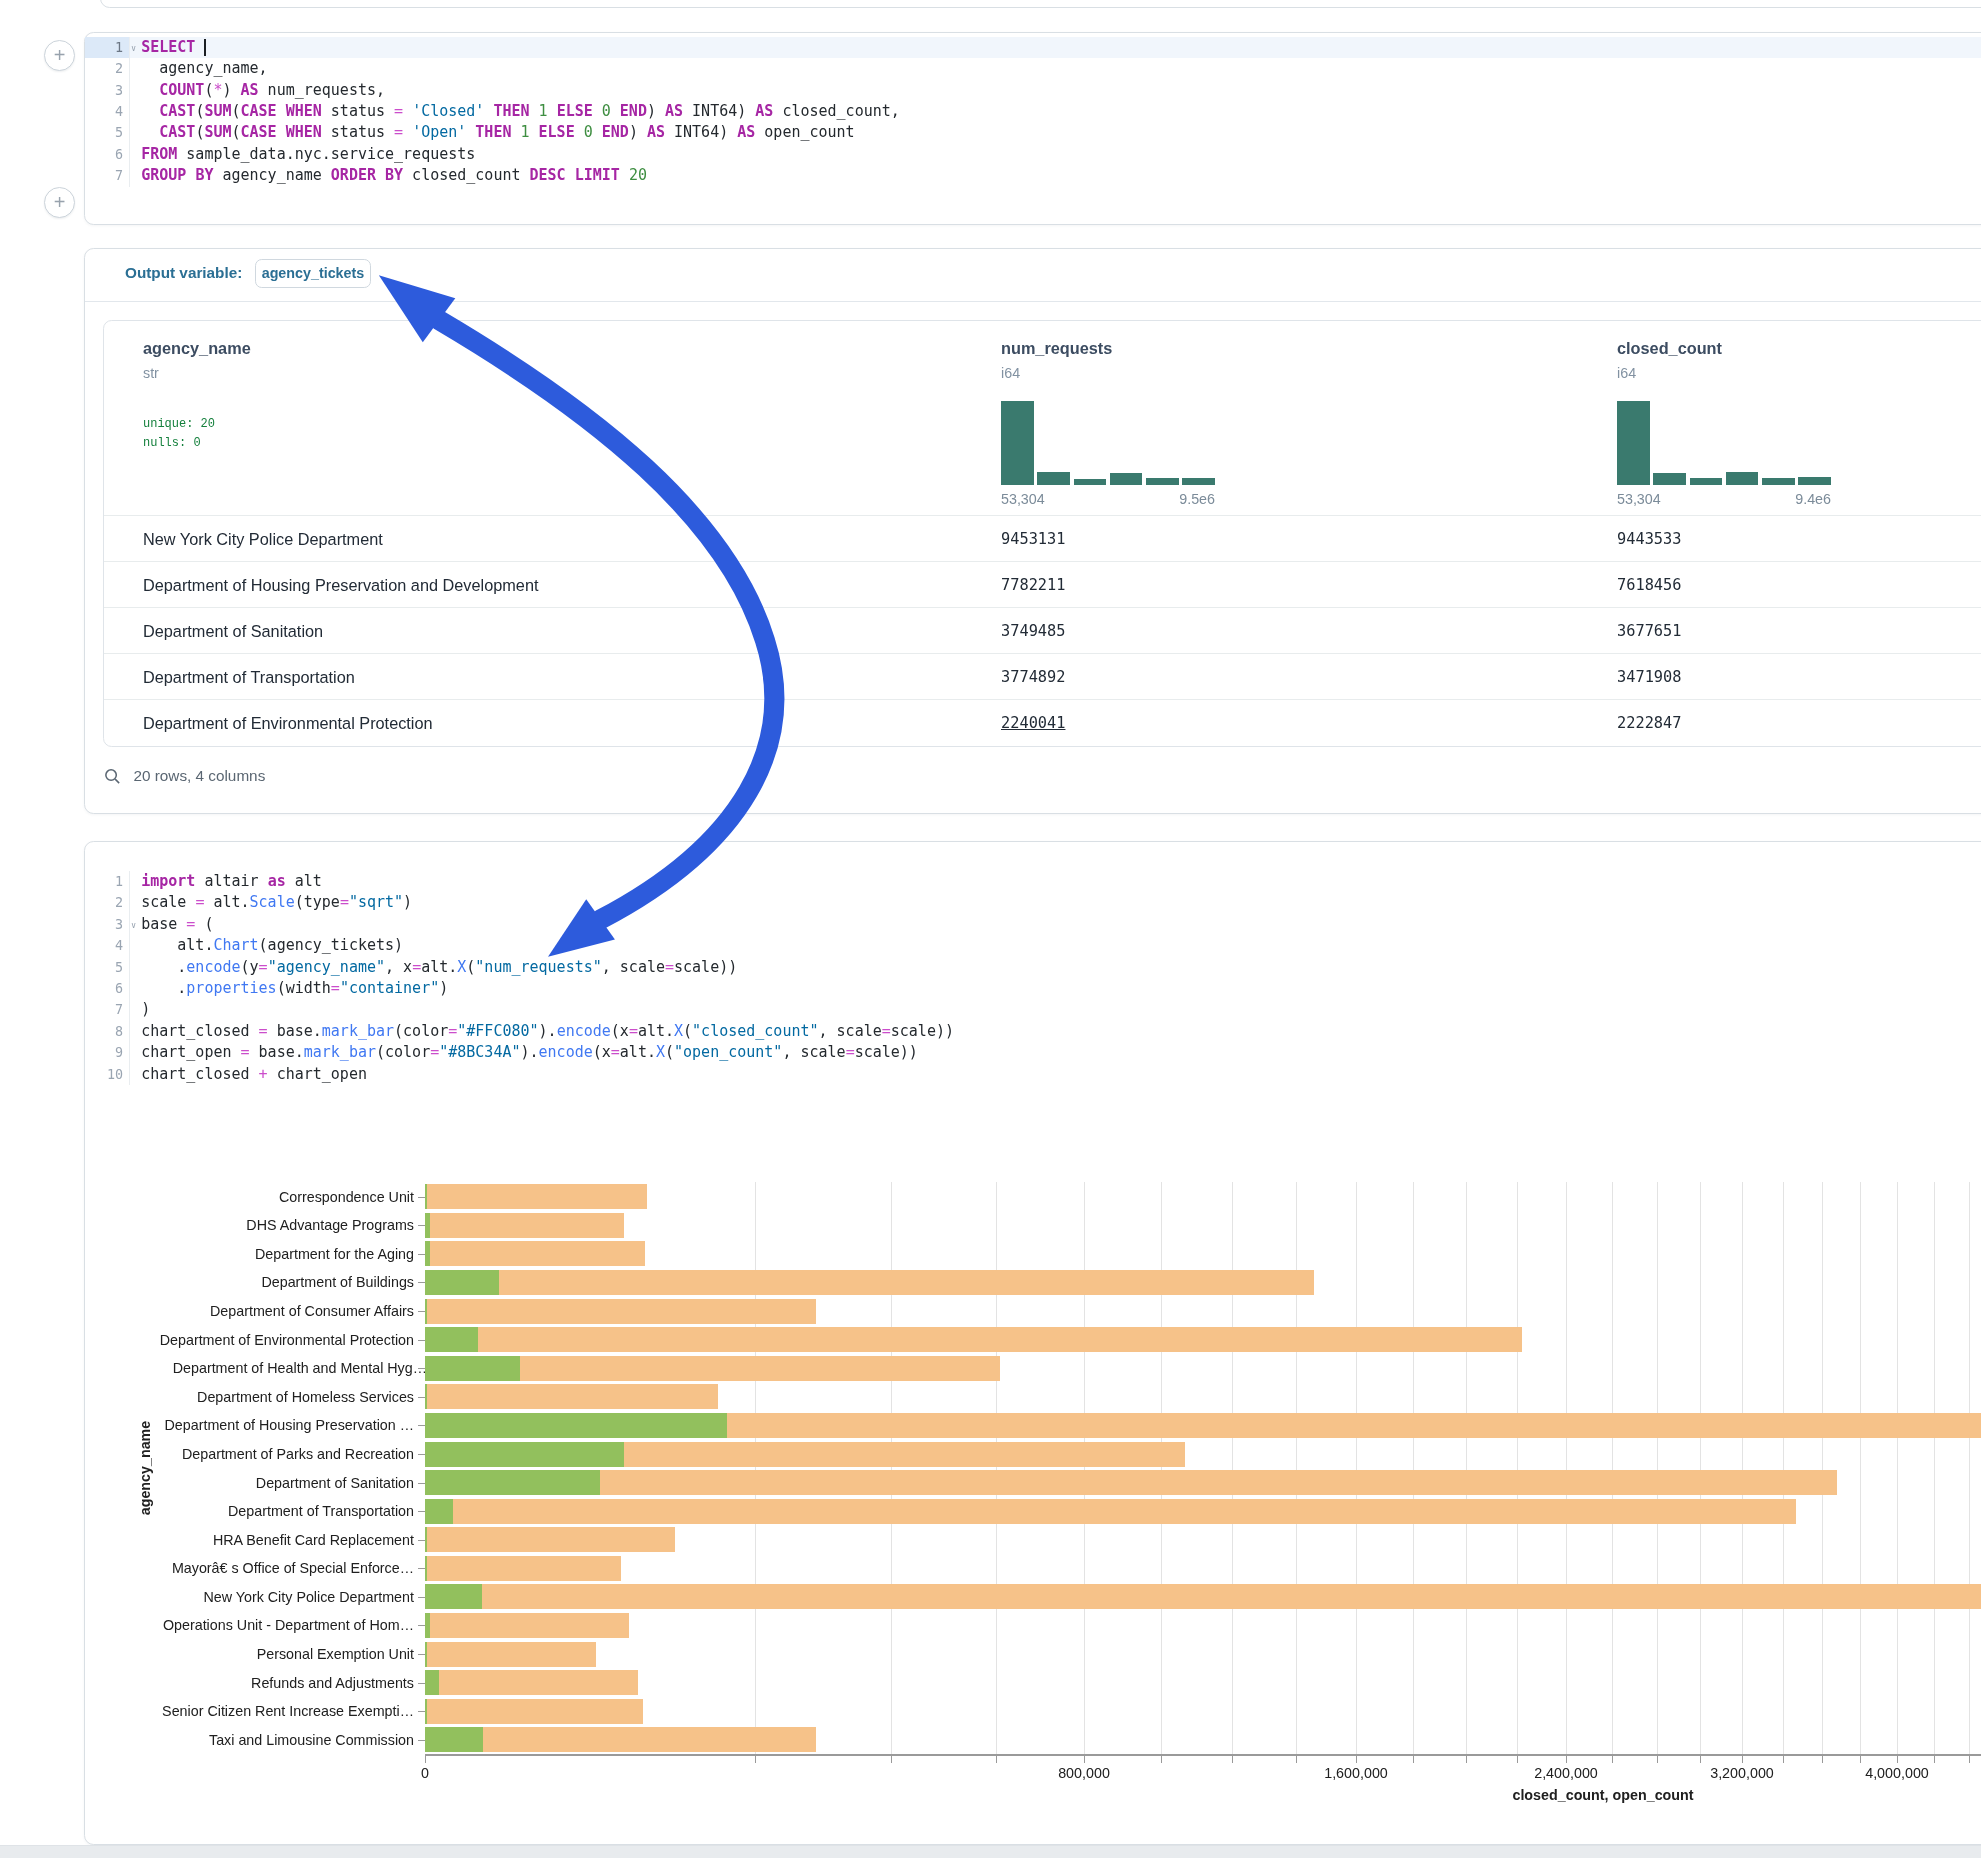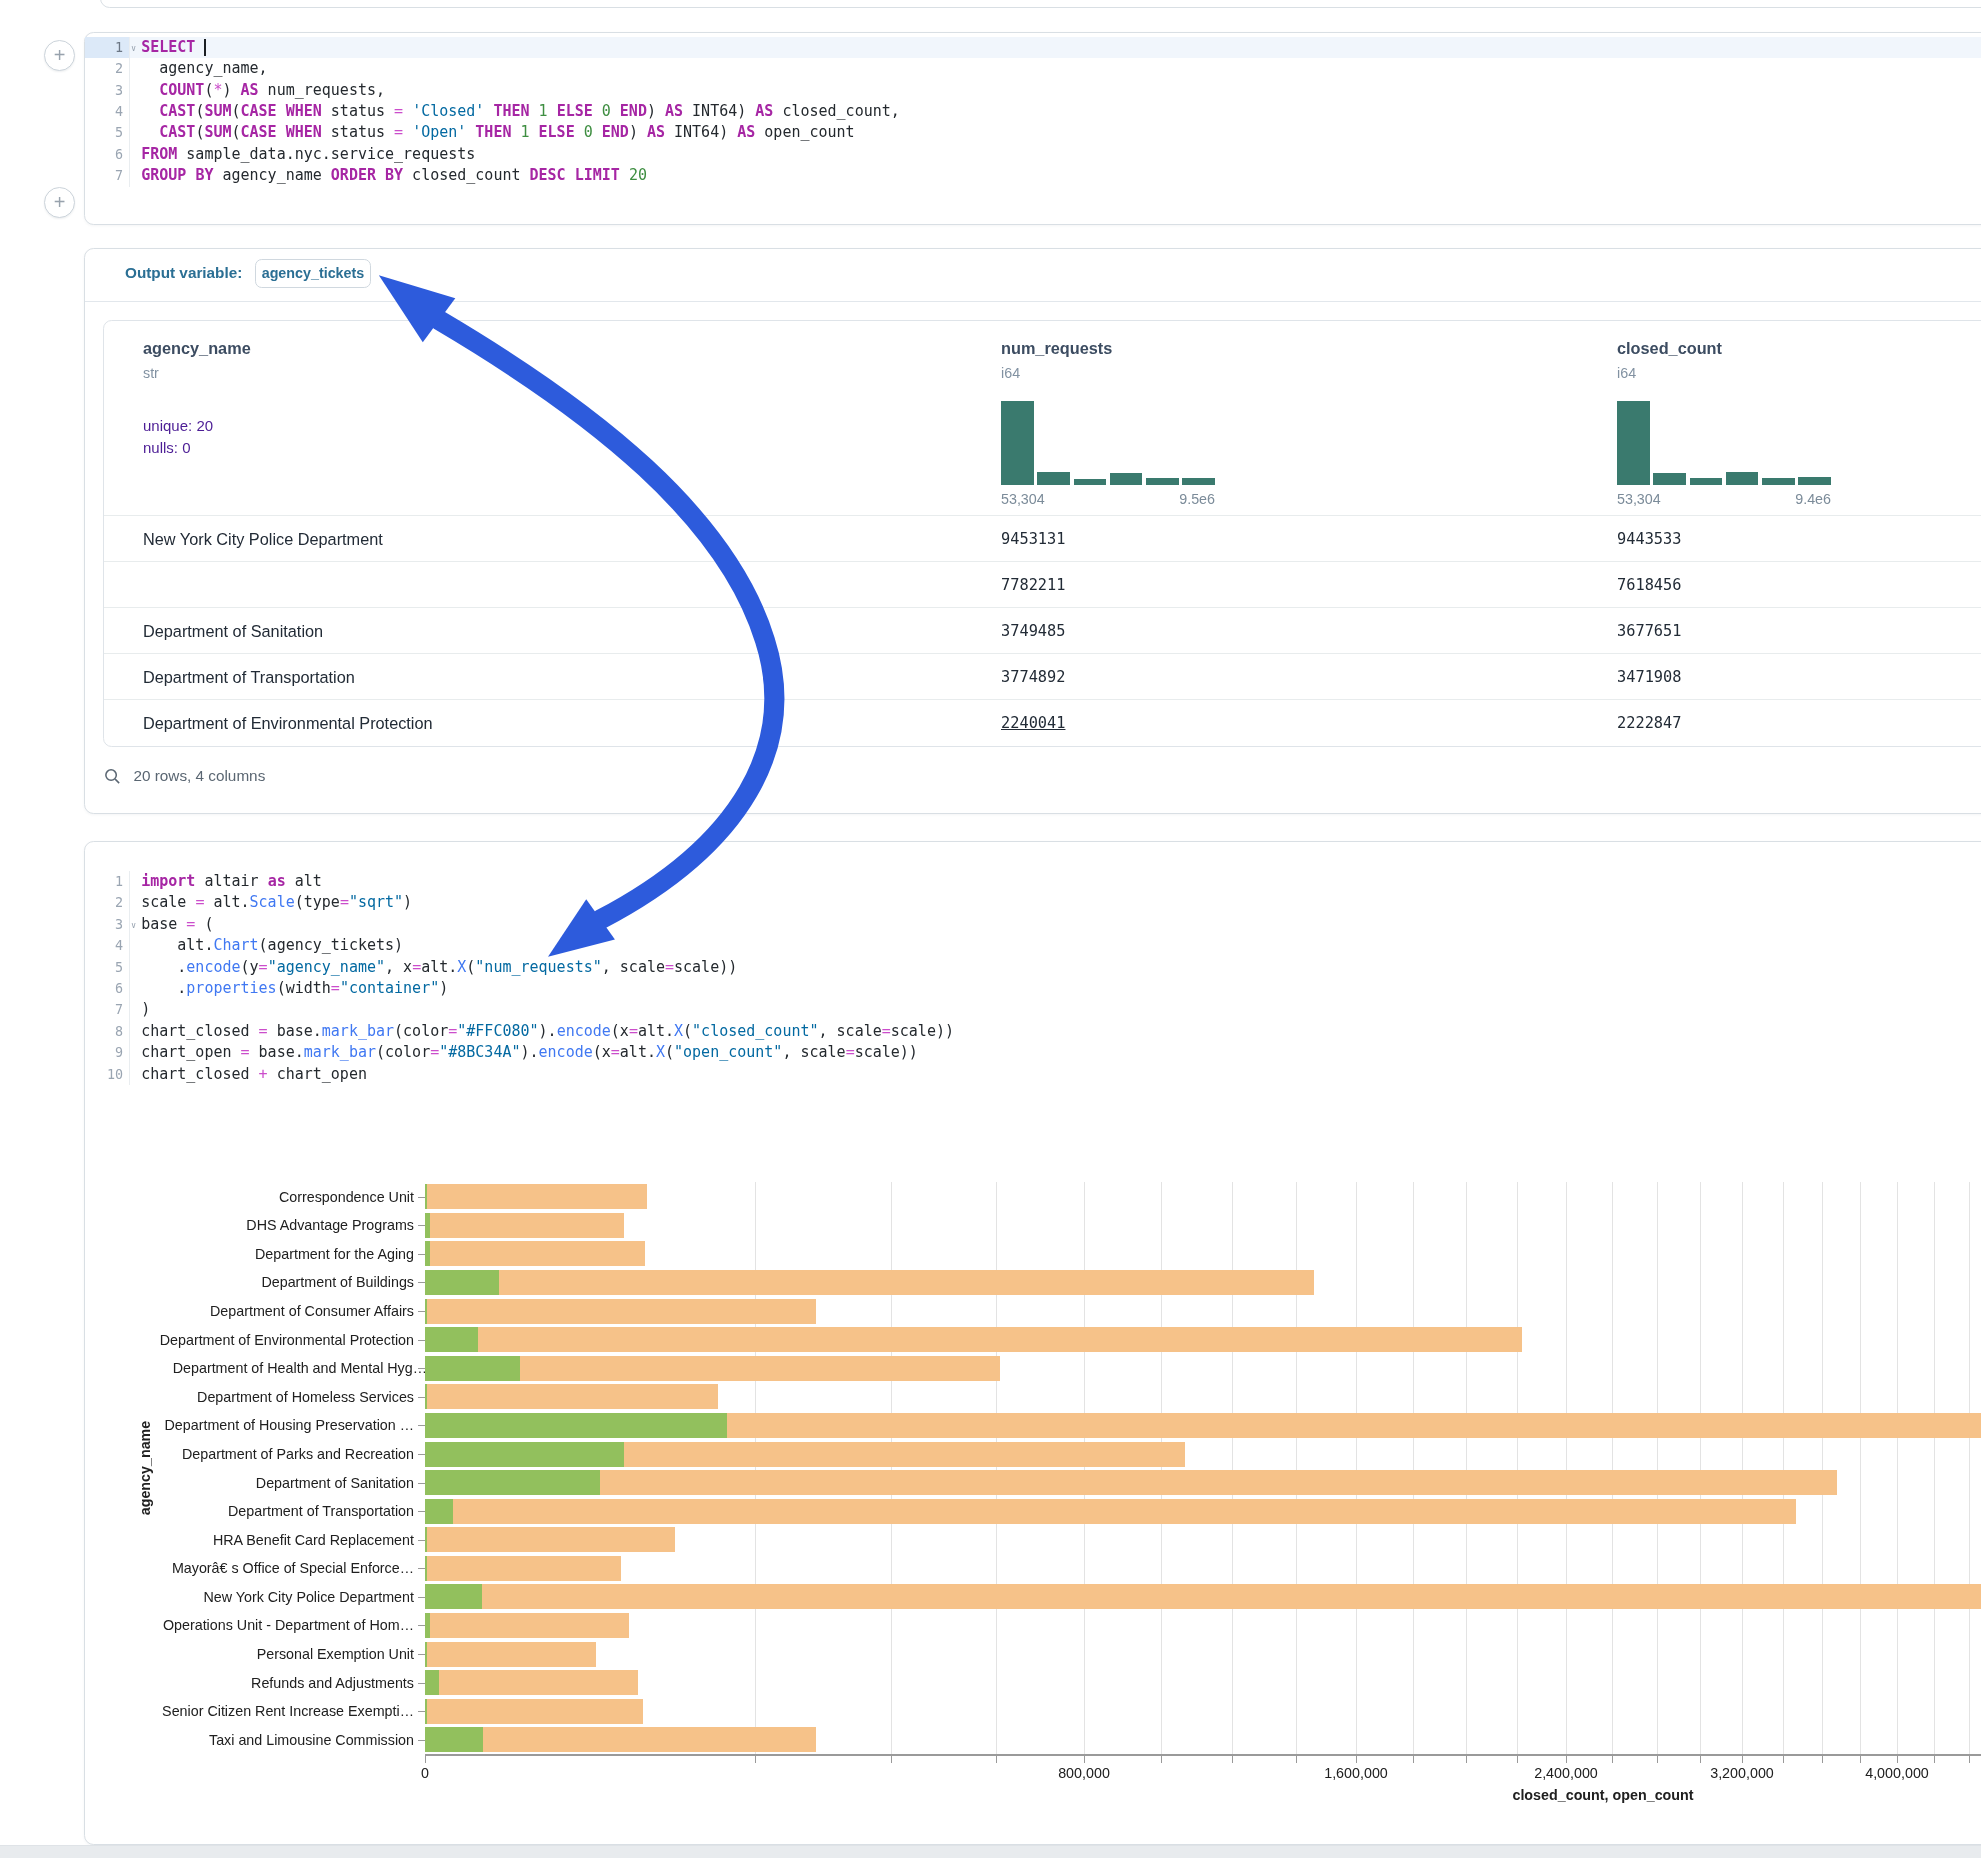--- a/index.html
+++ b/index.html
@@ -34,21 +34,21 @@
   .ov-label{position:absolute;left:40px;top:15.3px;font-size:15.3px;font-weight:bold;color:#2b6f94;}
   .ov-chip{position:absolute;left:170px;top:9.6px;width:103px;height:27px;line-height:27px;
         padding:0 5.7px;border:1px solid #d0d8df;border-radius:6.7px;font-size:14.3px;font-weight:bold;
         color:#2b6f94;overflow:hidden;white-space:nowrap;background:#fff;}
   
   .table-panel{position:absolute;left:18px;top:71px;width:1907px;height:425px;
         border:1px solid #dfe4e9;border-radius:8.6px;background:#fff;}
   .th-col{position:absolute;top:0;}
   .th-name{font-size:16.3px;font-weight:bold;color:#3c4c61;margin-top:18px;cursor:pointer;}
   .th-type{font-size:14.3px;color:#8292a2;margin-top:6.7px;}
-  .th-stat{font-size:15px;color:#4c1d95;}
+  .th-stat{font-size:12px;color:#15803d;font-family:Liberation Mono, monospace;}
   .hist{position:absolute;top:80px;display:flex;align-items:flex-end;gap:3.8px;height:84px;}
   .hist .hbar{width:32.5px;background:#3a7a6e;}
   .hist-labels{position:absolute;top:170px;width:214px;font-size:14.3px;color:#7b8b99;}
   .hist-labels .hl-min{float:left;}
   .hist-labels .hl-max{float:right;}
   .t-row{position:absolute;left:0;width:100%;height:46px;border-top:1px solid #e8eced;}
   .t-cell{position:absolute;top:0;height:46px;line-height:46px;font-size:16.3px;color:#222b36;white-space:nowrap;}
   .t-cell.num{font-family:"DejaVu Sans Mono",monospace;font-size:15.3px;}
   .table-footer{position:absolute;left:18px;top:510px;height:34px;display:flex;align-items:center;gap:11.5px;text-align:right;}
   .table-footer .tf-text{font-size:15.3px;color:#5a6672;}
@@ -136,20 +136,21 @@
             </div>
           </div>
         </div>
       <div id="table-rows">
           <div class="t-row" style="top: 194px;">
             <div class="t-cell" style="left: 39px;">New York City Police Department</div>
             <div class="t-cell num" style="left: 897px;">9453131</div>
             <div class="t-cell num" style="left: 1513px;">9443533</div>
           </div>
           <div class="t-row" style="top: 240px;">
+            <div class="t-cell" style="left: 39px;">Department of Housing Preservation and Development</div>
             <div class="t-cell num" style="left: 897px;">7782211</div>
             <div class="t-cell num" style="left: 1513px;">7618456</div>
           </div>
           <div class="t-row" style="top: 286px;">
             <div class="t-cell" style="left: 39px;">Department of Sanitation</div>
             <div class="t-cell num" style="left: 897px;">3749485</div>
             <div class="t-cell num" style="left: 1513px;">3677651</div>
           </div>
           <div class="t-row" style="top: 332px;">
             <div class="t-cell" style="left: 39px;">Department of Transportation</div>

